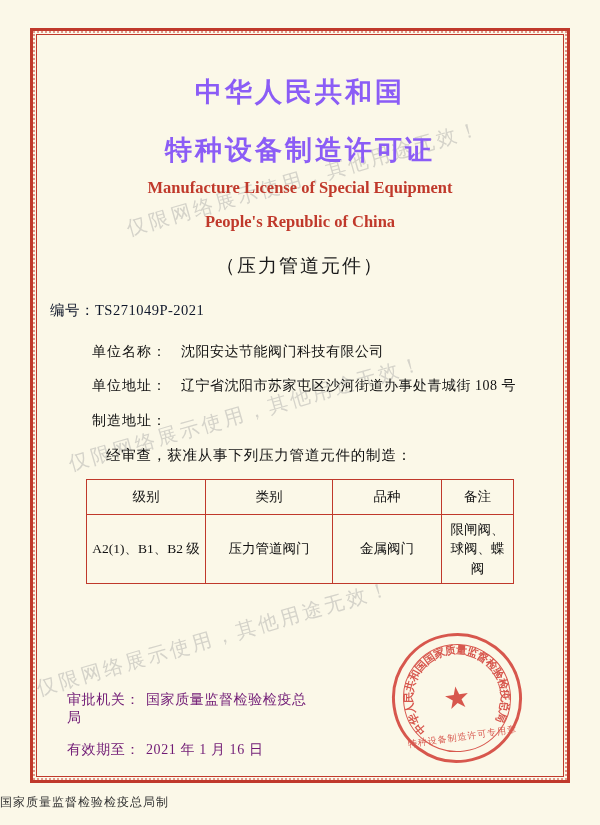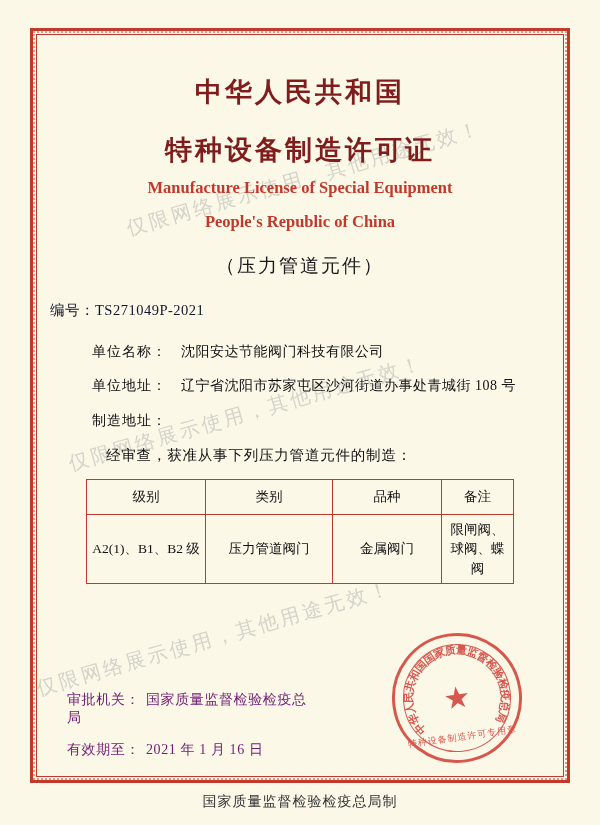--- a/index.html
+++ b/index.html
@@ -52,21 +52,21 @@
   }
   .content {
     position: absolute;
     left: 50px;
     top: 52px;
     right: 50px;
     bottom: 60px;
   }
   .title-cn {
     text-align: center;
-    color: #7f1d1d;
+    color: #8b5cf6;
     font-family: "DejaVu Serif", serif;
     font-weight: bold;
     font-size: 27px;
     letter-spacing: 3px;
     line-height: 1.32;
     margin-top: 22px;
   }
   .title-en {
     text-align: center;
     color: #c0392b;
@@ -219,22 +219,21 @@
     text-align: center;
     font-size: 9px;
     color: #d0342c;
     letter-spacing: 1px;
   }
   .bottom-caption {
     position: absolute;
     left: 0;
     right: 0;
     bottom: 14px;
-    text-align: center;
-    font-size: 14px;
+    font-size: 12px;
     color: #333;
     letter-spacing: 1px;
   }
   
   .watermark {
     position: absolute;
     color: rgba(160, 160, 160, 0.42);
     font-size: 20px;
     letter-spacing: 3px;
     white-space: nowrap;

